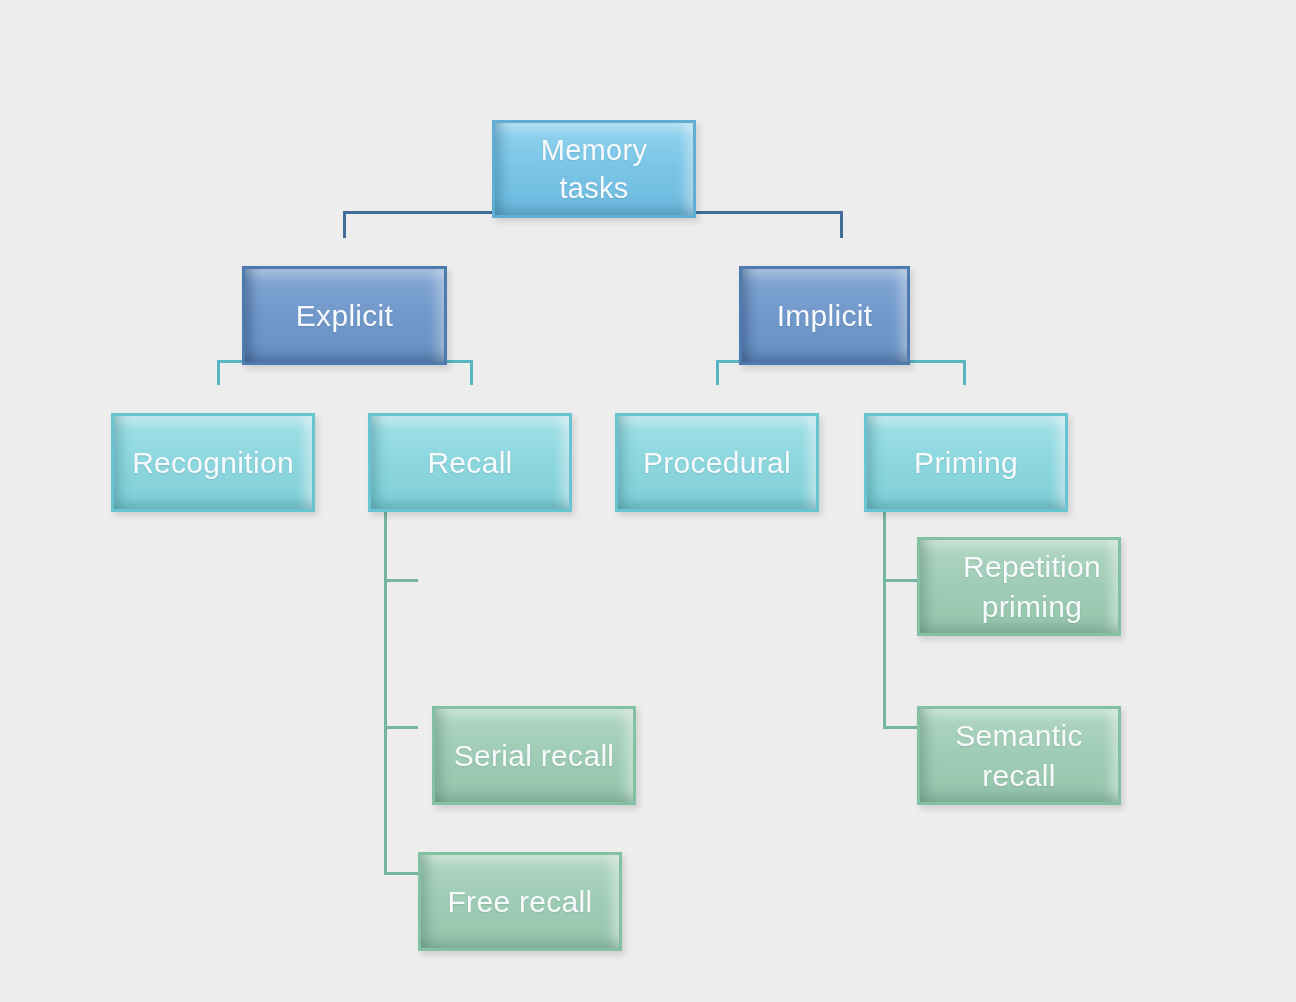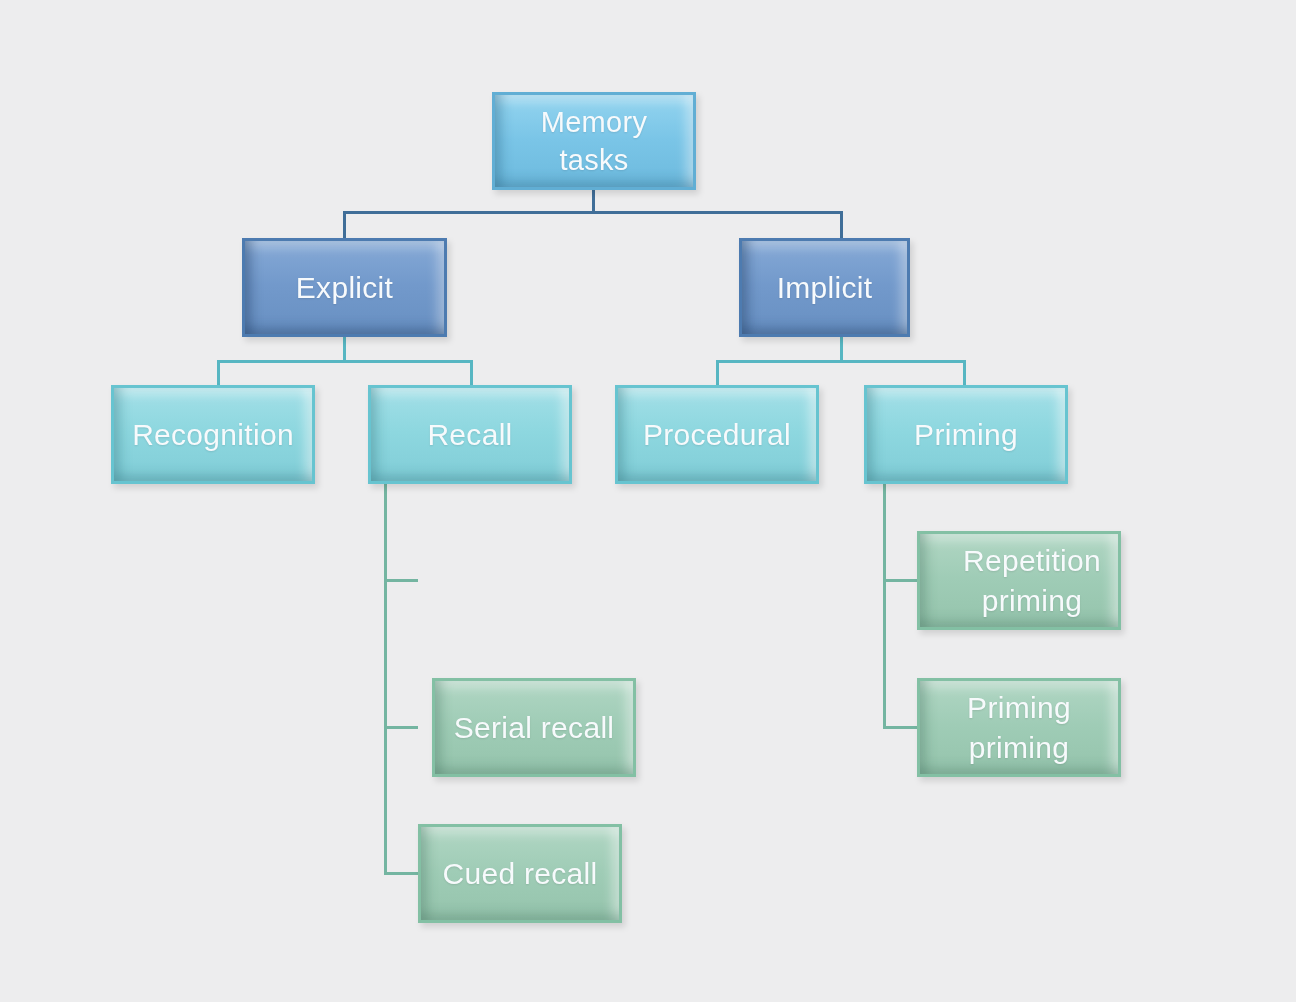--- a/index.html
+++ b/index.html
@@ -24,20 +24,21 @@
     align-items: center;
     justify-content: center;
     text-align: center;
     color: #f7fafc;
     font-size: 30px;
     line-height: 1.32;
     letter-spacing: 0.3px;
     padding: 4px 10px;
     text-shadow: 0 1px 2px rgba(0,0,0,0.10);
     filter: drop-shadow(3px 4px 3px rgba(0,0,0,0.12));
+    margin-top: 28px;
   }
   
   .lv-root {
     background: linear-gradient(180deg, #93d4ef 0%, #7ac5e7 48%, #6dbade 100%);
     border: 3px solid #61aed4;
     box-shadow:
       inset 12px 0 12px -6px rgba(36, 96, 128, 0.38),
       inset 0 -12px 12px -6px rgba(36, 96, 128, 0.32),
       inset -12px 0 12px -6px rgba(255, 255, 255, 0.45),
       inset 0 12px 12px -6px rgba(255, 255, 255, 0.40);
@@ -79,21 +80,21 @@
   #n-memory   { left: 492px; top:  92px; width: 204px; height: 98px; font-size: 29px; }
   #n-explicit { left: 242px; top: 238px; width: 205px; }
   #n-implicit { left: 739px; top: 238px; width: 171px; }
   #n-recognition { left: 111px; top: 385px; }
   #n-recall      { left: 368px; top: 385px; }
   #n-procedural  { left: 615px; top: 385px; }
   #n-priming     { left: 864px; top: 385px; }
   #n-free   { left: 418px; top: 531px; }
   #n-serial { left: 432px; top: 678px; }
   #n-cued   { left: 418px; top: 824px; }
-  #n-repetition { left: 917px; top: 531px; padding-left: 36px; }
+  #n-repetition { left: 917px; top: 509px; padding-left: 36px; }
   #n-semantic   { left: 917px; top: 678px; }
 
   
   #c-root-v  { left: 592px; top: 190px; width: 3px;  height: 22px; }
   #c-root-h  { left: 343px; top: 211px; width: 500px; height: 3px; }
   #c-root-dl { left: 343px; top: 211px; width: 3px;  height: 27px; }
   #c-root-dr { left: 840px; top: 211px; width: 3px;  height: 27px; }
 
   #c-exp-v  { left: 343px; top: 337px; width: 3px;   height: 25px; }
   #c-exp-h  { left: 217px; top: 360px; width: 256px; height: 3px; }
@@ -144,17 +145,17 @@
   <div class="conn conn-green" id="c-pri-s2"></div>
 
   <div class="node lv-root" id="n-memory">Memory tasks</div>
   <div class="node lv-branch" id="n-explicit">Explicit</div>
   <div class="node lv-branch" id="n-implicit">Implicit</div>
   <div class="node lv-teal" id="n-recognition">Recognition</div>
   <div class="node lv-teal" id="n-procedural">Procedural</div>
   <div class="node lv-teal" id="n-recall">Recall</div>
   <div class="node lv-teal" id="n-priming">Priming</div>
   <div class="node lv-green" id="n-serial">Serial recall</div>
-  <div class="node lv-green" id="n-cued">Cued recall</div>
+  <div class="node lv-green" id="n-cued">Free recall</div>
   <div class="node lv-green" id="n-repetition">Repetition priming</div>
-  <div class="node lv-green" id="n-semantic">Priming priming</div>
+  <div class="node lv-green" id="n-semantic">Semantic recall</div>
 
 </div>
 
 </body></html>

